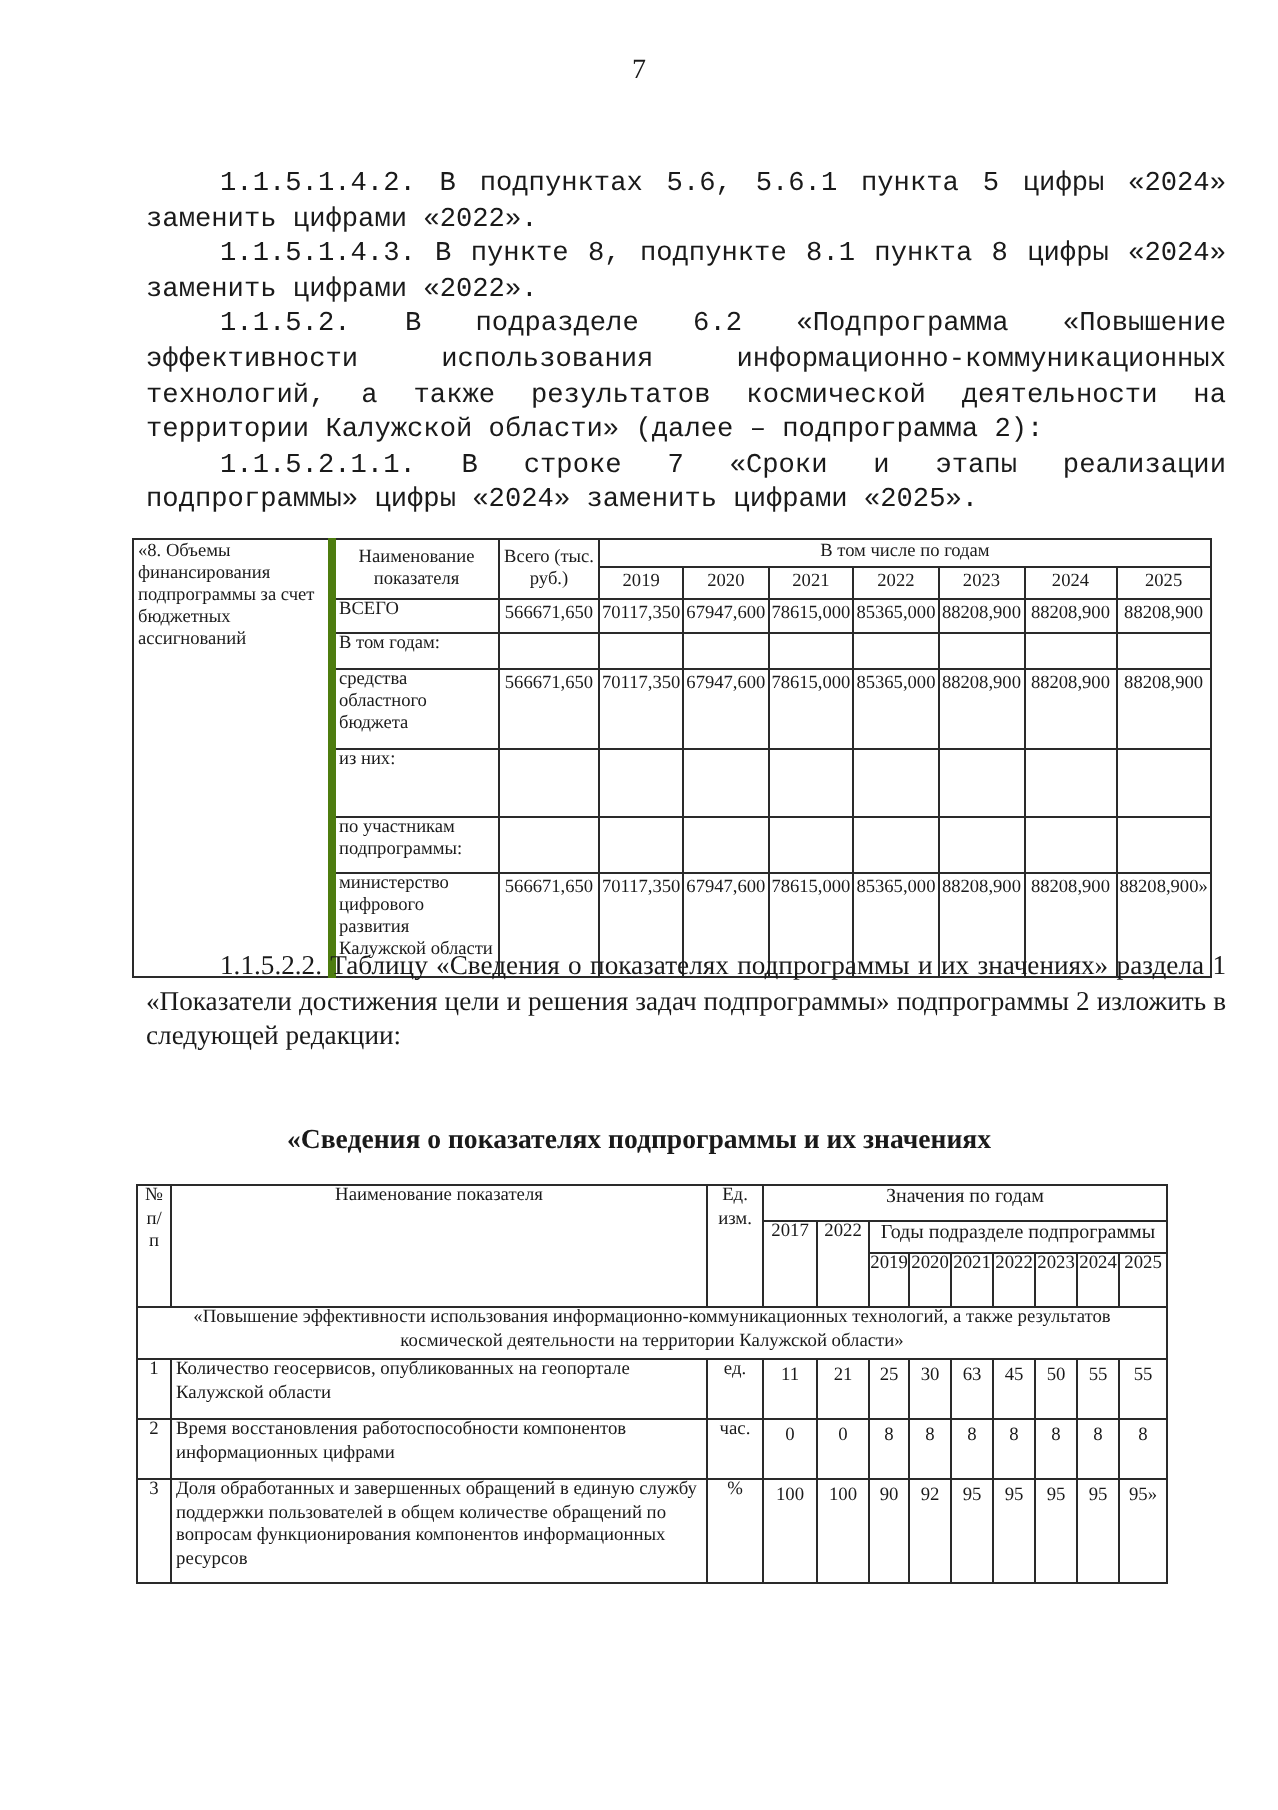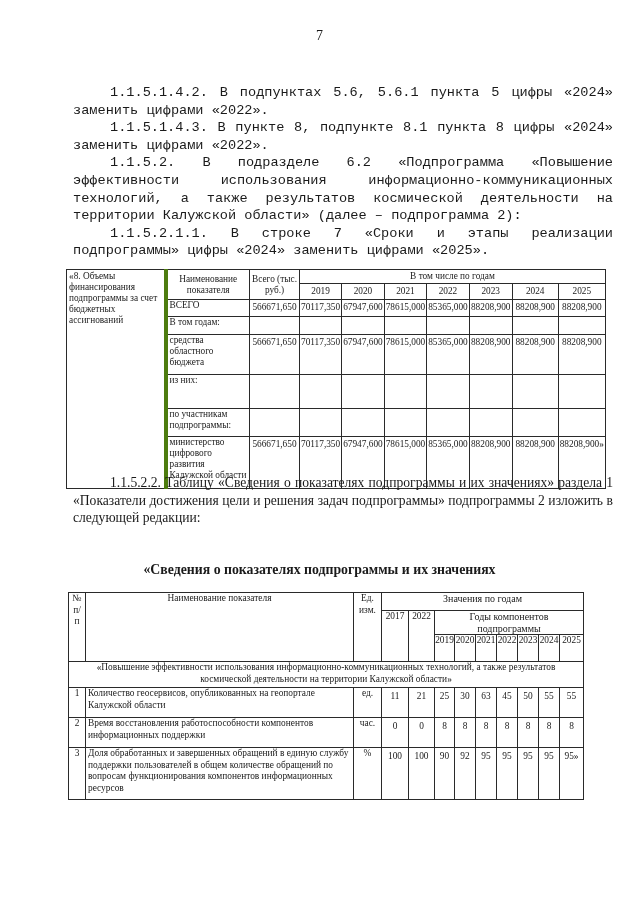--- a/index.html
+++ b/index.html
@@ -156,21 +156,21 @@
   <tbody>
       <tr style="height:18px">
     <td rowspan="3" class="c">№ п/п</td>
     <td rowspan="3" class="c">Наименование показателя</td>
     <td rowspan="3" class="c">Ед. изм.</td>
     <td colspan="9" class="c" style="font-size:10px">Значения по годам</td>
   </tr>
   <tr style="height:16px">
     <td rowspan="2" class="c">2017</td>
     <td rowspan="2" class="c">2022</td>
-    <td colspan="7" class="c" style="font-size:10px">Годы компонентов подпрограммы</td>
+    <td colspan="7" class="c" style="font-size:10px">Годы подразделе подпрограммы</td>
   </tr>
   <tr style="height:27px">
     <td class="c" style="padding:0">2019</td>
     <td class="c" style="padding:0">2020</td>
     <td class="c" style="padding:0">2021</td>
     <td class="c" style="padding:0">2022</td>
     <td class="c" style="padding:0">2023</td>
     <td class="c" style="padding:0">2024</td>
     <td class="c" style="padding:0">2025</td>
   </tr>
@@ -186,21 +186,21 @@
     <td class="num">25</td>
     <td class="num">30</td>
     <td class="num">63</td>
     <td class="num">45</td>
     <td class="num">50</td>
     <td class="num">55</td>
     <td class="num">55</td>
   </tr>
   <tr style="height:30px">
     <td class="c">2</td>
-    <td>Время восстановления работоспособности компонентов информационных поддержки</td>
+    <td>Время восстановления работоспособности компонентов информационных цифрами</td>
     <td class="c">час.</td>
     <td class="num">0</td>
     <td class="num">0</td>
     <td class="num">8</td>
     <td class="num">8</td>
     <td class="num">8</td>
     <td class="num">8</td>
     <td class="num">8</td>
     <td class="num">8</td>
     <td class="num">8</td>

